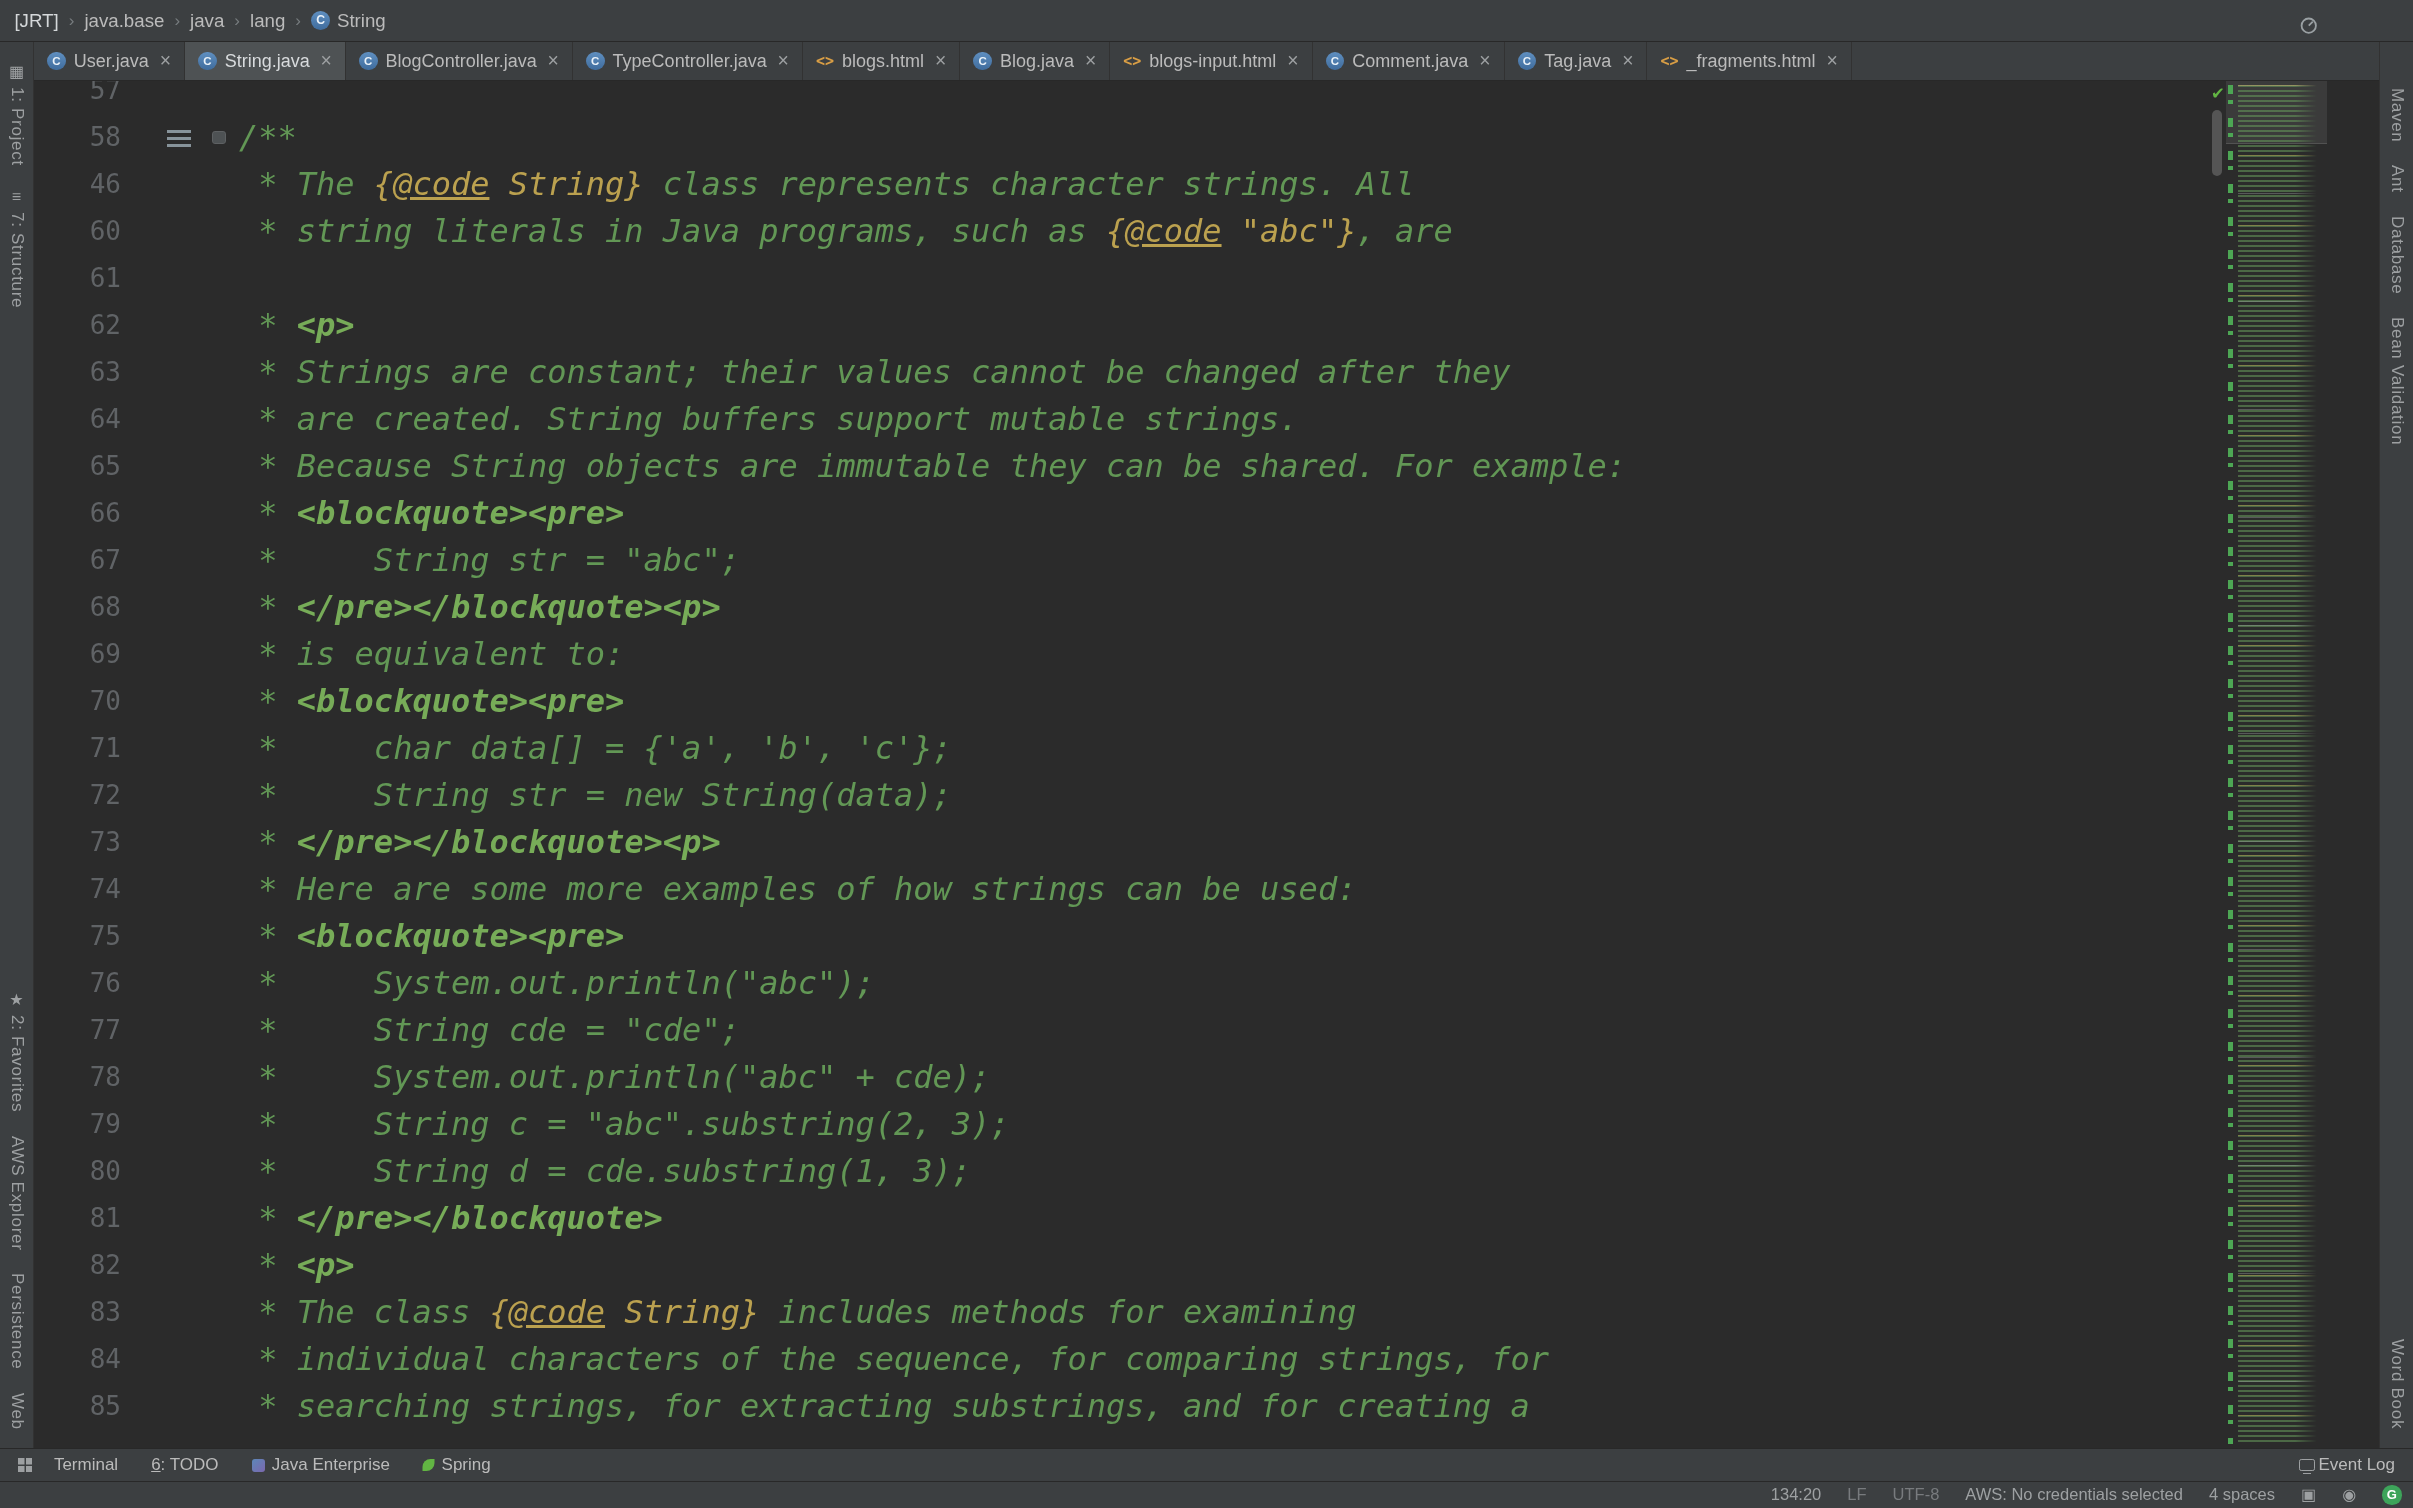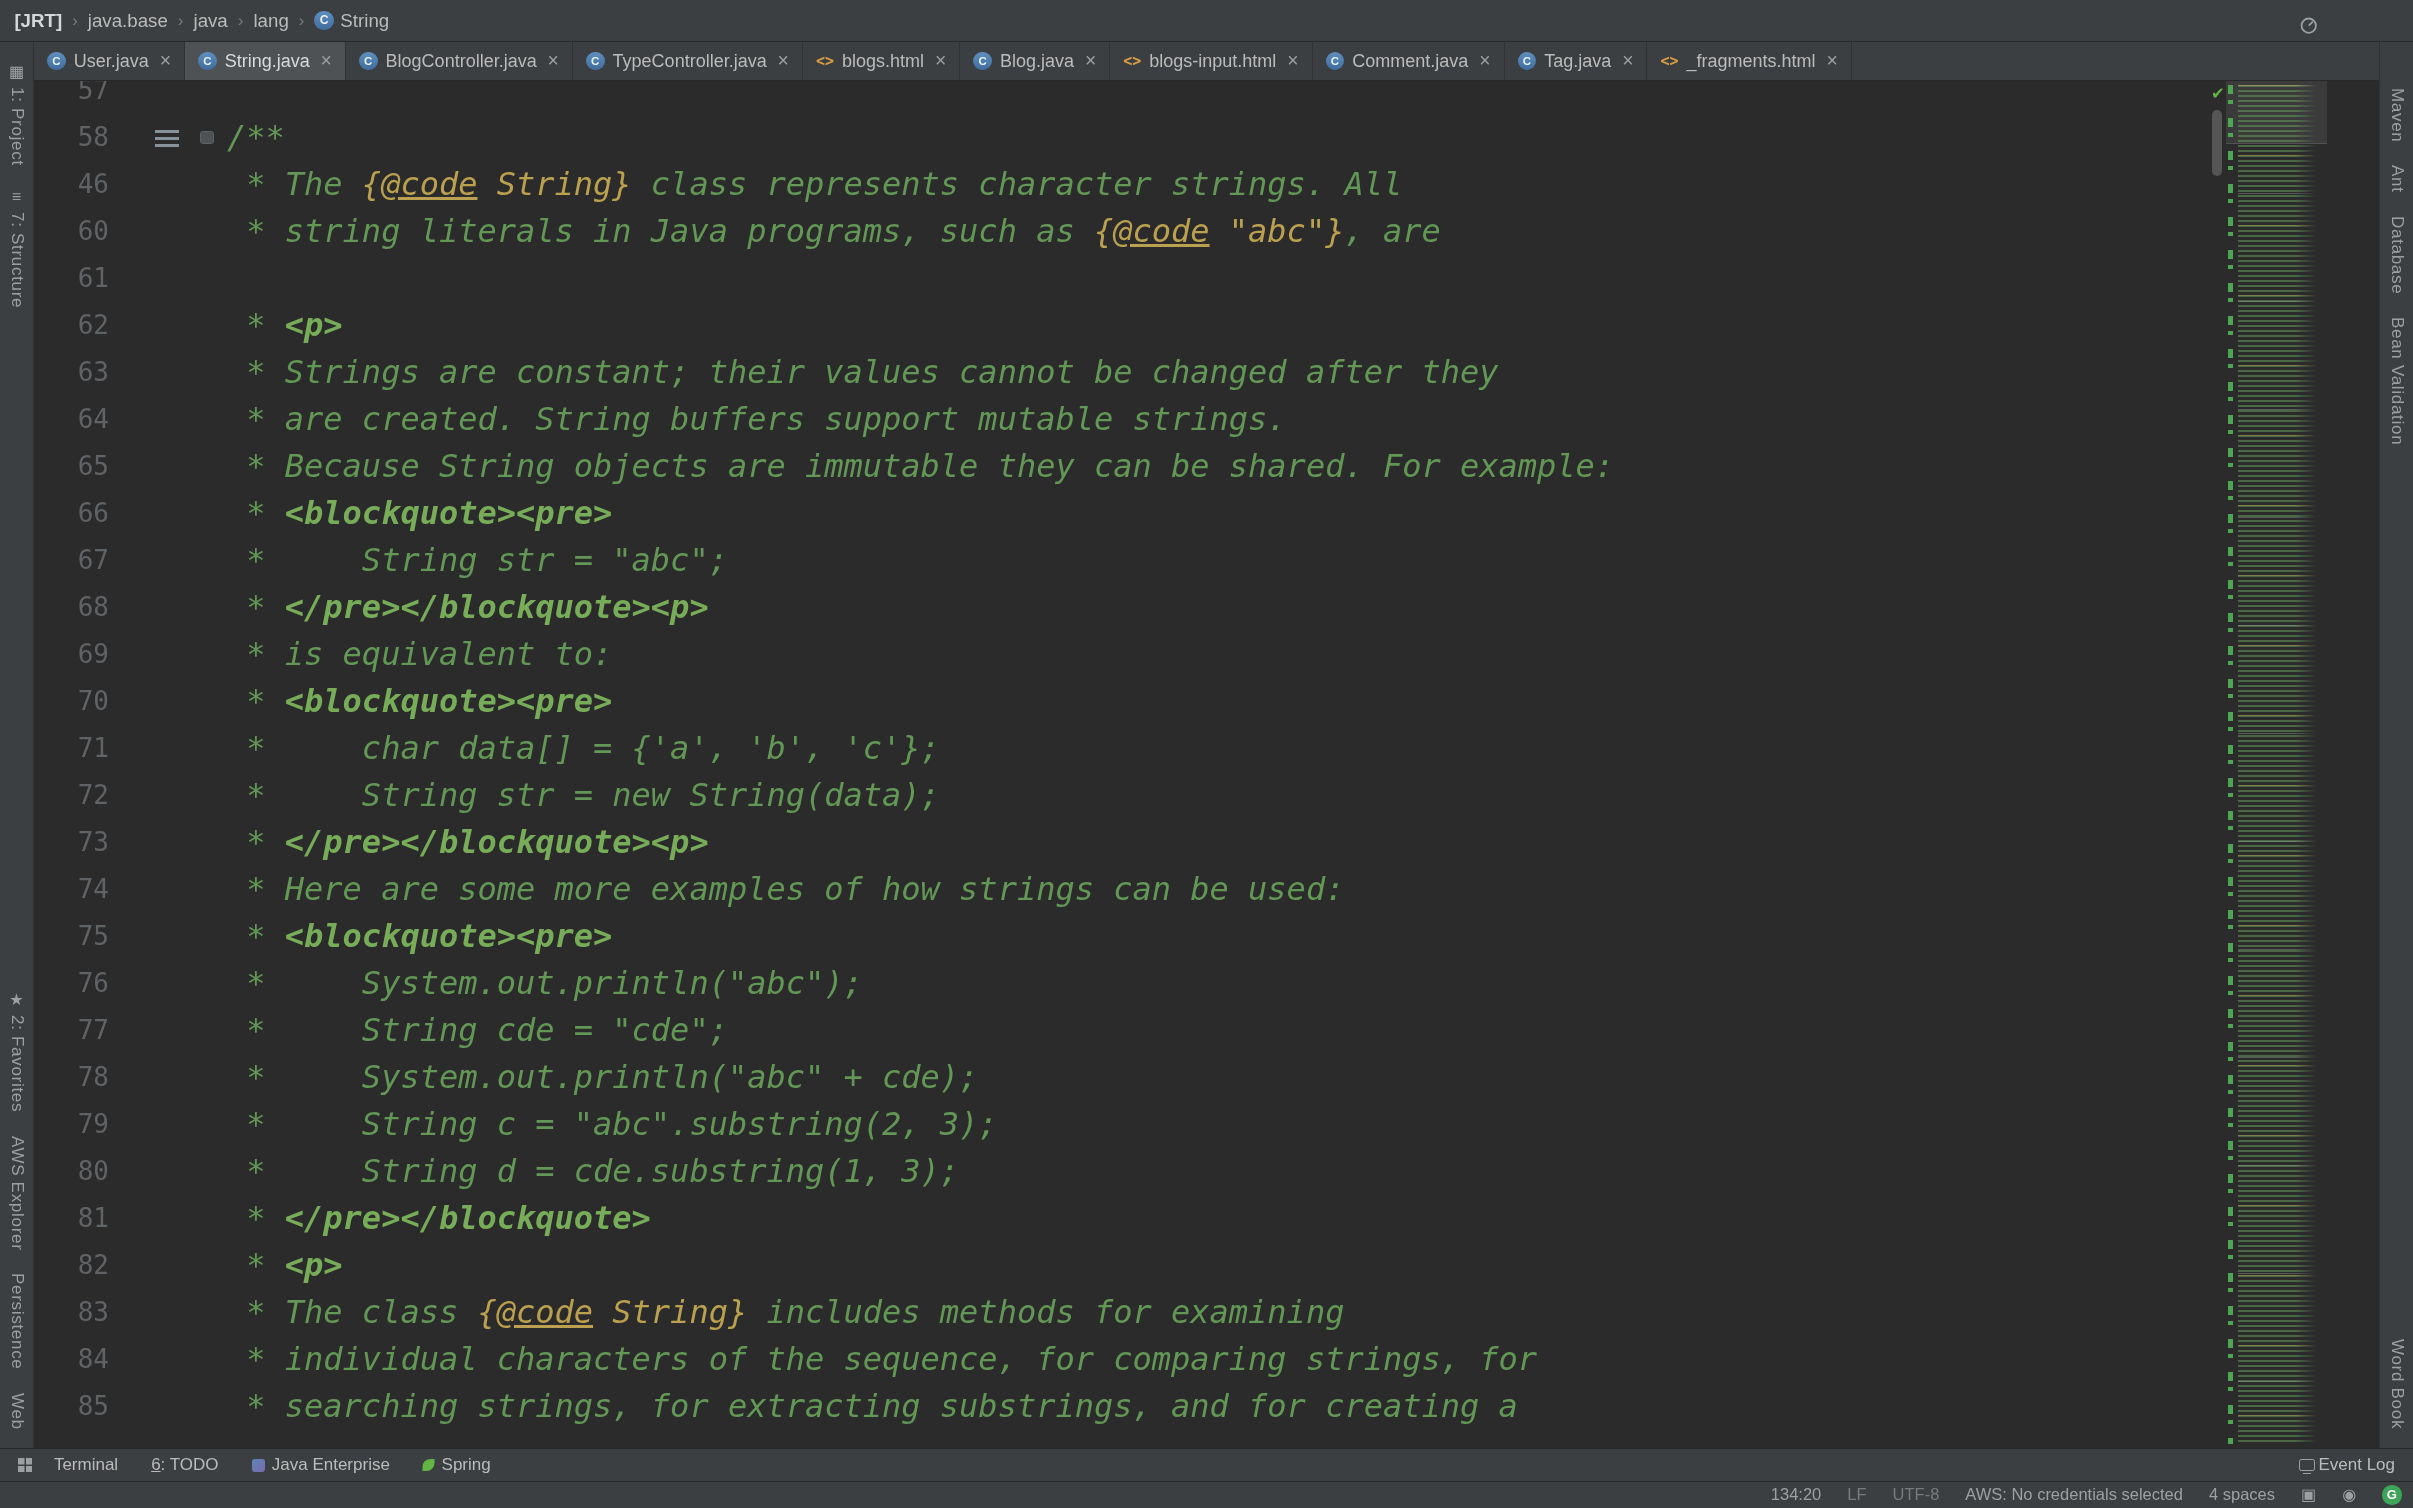--- a/index.html
+++ b/index.html
@@ -4,21 +4,21 @@
 <style>
   * { margin:0; padding:0; box-sizing:border-box; }
   html,body { width:2413px; height:1508px; background:#2B2B2B; overflow:hidden;
               font-family:"Liberation Sans", sans-serif; }
 
   
   .topbar { height:42px; background:#3C3F41; border-bottom:0.7px solid #282828;
             display:flex; align-items:center; justify-content:space-between; padding:0 11.5px 0 14.4px; }
   .breadcrumbs { display:flex; align-items:center; gap:10px; font-size:18.7px; color:#BBBBBB; }
   .crumb { display:flex; align-items:center; gap:6.5px; }
-  .crumb.bold { font-weight:bold; color:#D5D8DA; }
+  .crumb.bold { font-weight:normal; color:#D5D8DA; }
   .sep { color:#777C7F; font-size:17px; }
   .cicon { width:19.4px; height:19.4px; border-radius:50%; flex:0 0 auto;
            background:linear-gradient(180deg,#5F8FC0,#3F6C9D); color:#EAF2F9;
            font-size:12.2px; font-weight:bold; display:flex; align-items:center; justify-content:center; }
   .run-controls { display:flex; align-items:center; gap:17px;flex-direction:column; }
   .tbicon { width:24.4px; height:24.4px; display:flex; align-items:center; justify-content:center; }
   .run-combo { display:flex; align-items:center; gap:8.6px; height:32px; padding:0 11.5px;
                border:0.7px solid #646464; border-radius:3.6px; font-size:18px; color:#BBBBBB; }
   .leaf { width:13px; height:13px; background:#62B543; border-radius:0 70% 0 70%; transform:rotate(90deg); }
   .leaf.sm { width:11.5px; height:11.5px; }
@@ -44,21 +44,21 @@
   .tab { display:flex; align-items:center; gap:8px; padding:0 13px; border-right:0.7px solid #323232;
          font-size:18px; color:#BBBBBB; white-space:nowrap; }
   .tab.active { background:#4E5254; color:#D8DBDD; }
   .ficon.java { width:18.7px; height:18.7px; border-radius:50%; flex:0 0 auto;
                 background:linear-gradient(180deg,#5F8FC0,#3F6C9D); color:#EAF2F9;
                 font-size:11.5px; font-weight:bold; display:flex; align-items:center; justify-content:center; }
   .ficon.html { color:#D99E45; font-weight:bold; font-size:15px; font-family:"DejaVu Sans Mono",monospace; }
   .tclose { color:#9DA0A2; font-size:19.4px; margin-left:2.9px; line-height:1; }
 
   
-  .editor { flex:1; display:flex; background:#2B2B2B; overflow:hidden; position:relative; }
+  .editor { flex:1; display:flex; background:#2B2B2B; overflow:hidden; position:relative;padding-left:12px; }
   .code-scroll { flex:1; overflow:hidden; }
   .lines { margin-top:-14.4px; }
   .crow { display:flex; height:47px; line-height:47px; }
   .lnum { width:75px; flex:0 0 auto; text-align:right; font-family:"DejaVu Sans Mono",monospace;
           font-size:26px; color:#606366; user-select:none; }
   .lgut { width:118px; flex:0 0 auto; position:relative; }
   .lcode { font-family:"DejaVu Sans Mono",monospace; font-size:32px; font-style:italic; white-space:pre; }
   .d  { color:#629755; }
   .m  { color:#77AC58; font-weight:bold; }
   .t  { color:#BBA14F; }

